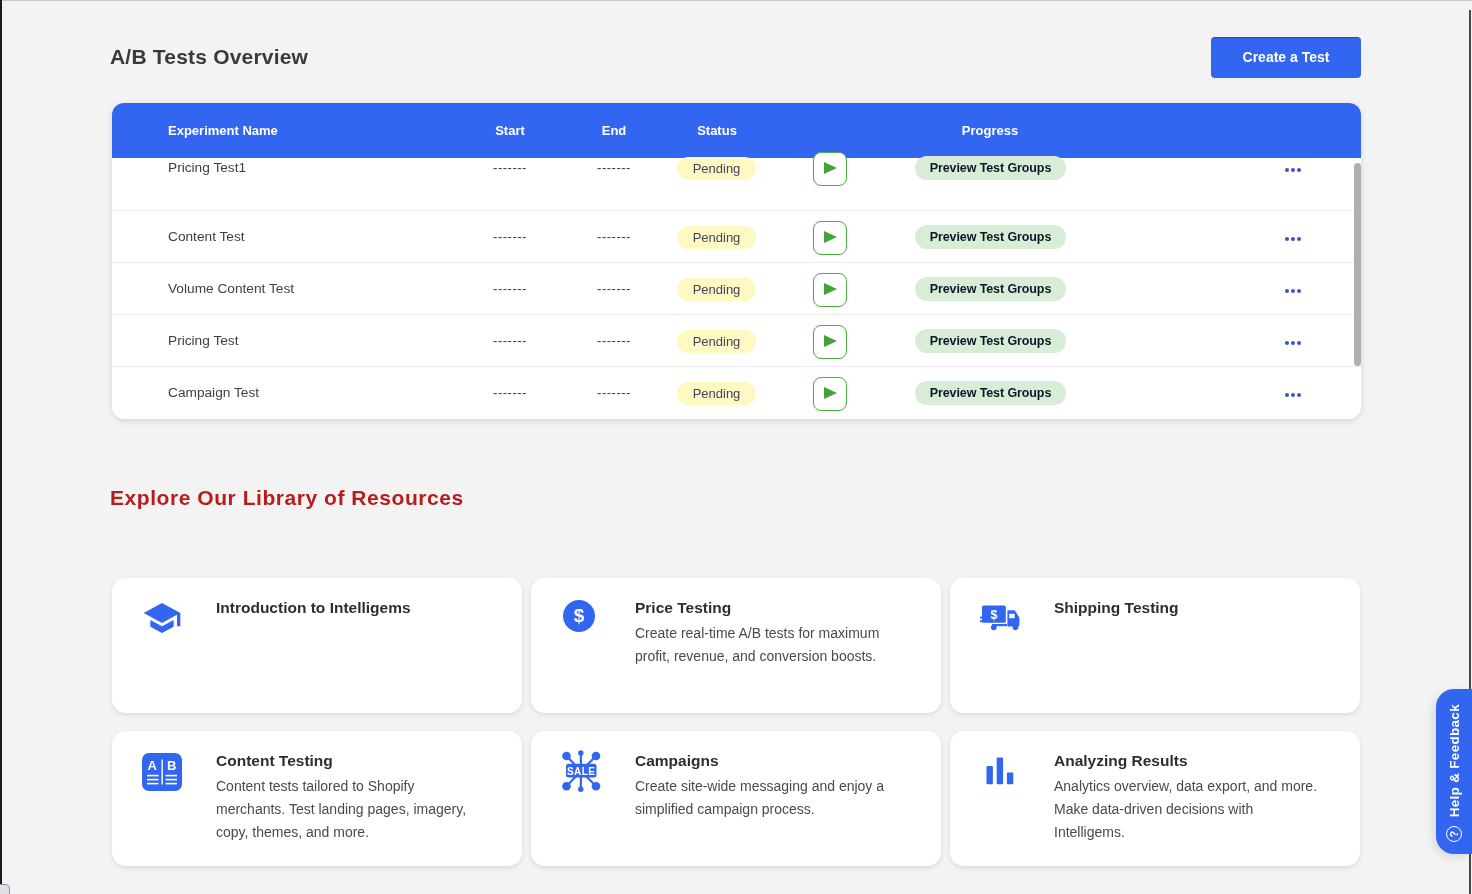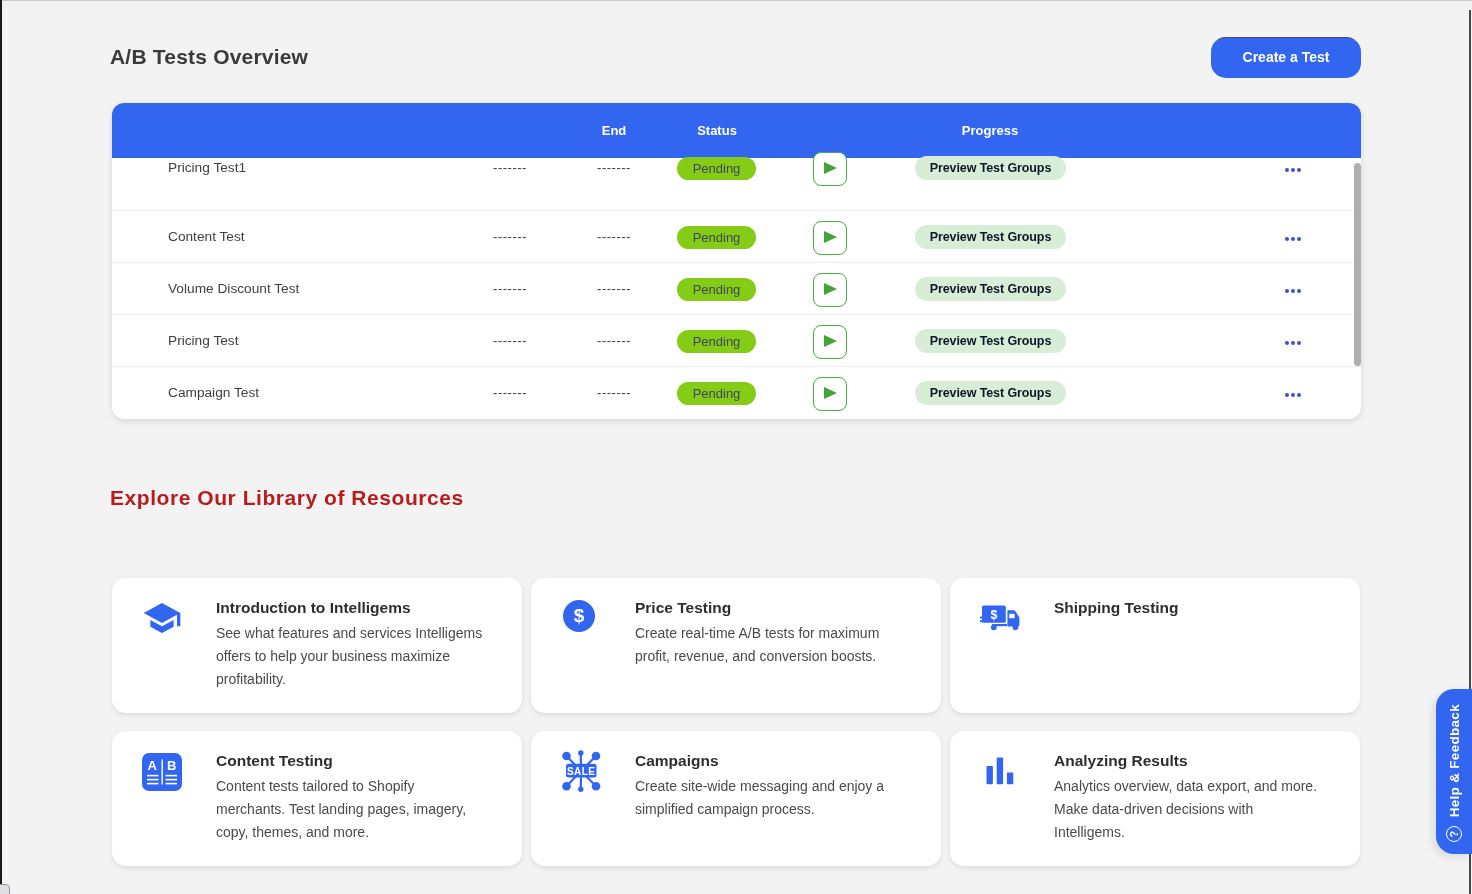--- a/index.html
+++ b/index.html
@@ -11,21 +11,21 @@
     overflow:hidden;
   }
   .edge-left { position:absolute; left:0; top:0; width:2px; height:886px; background:#1b1b1b; }
   .edge-right { position:absolute; left:1469px; top:10px; width:2px; height:884px; background:#4a4a4a; }
   .edge-top { position:absolute; left:0; top:0; width:1472px; height:1px; background:#c9c9c9; }
 
   h1.title { position:absolute; left:110px; top:45px; font-size:21px; font-weight:700; color:#3a3a3a; letter-spacing:0.2px; }
 
   .create-btn {
     position:absolute; left:1211px; top:37px; width:150px; height:41px;
-    background:#3366f0; border-radius:15px; color:#fff;
+    background:#3366f0; border-radius:4px; color:#fff;
     font-size:14px; font-weight:700; text-align:center; line-height:39px;
     border-top:1.7px solid #454e66;
   }
 
   
   .table {
     position:absolute; left:112px; top:103px; width:1249px; height:316px;
     background:#fff; border-radius:12px;
     box-shadow:0 2px 6px rgba(0,0,0,0.12);
   }
@@ -44,21 +44,21 @@
   .row {
     position:absolute; left:0; width:100%; height:52px;
   }
   .row + .row { border-top:1px solid #ececee;padding-left:13px; }
   .row .name { position:absolute; left:56px; top:0; line-height:52px; font-size:13.7px; color:#3f4045; }
   .row .dash1, .row .dash2 { position:absolute; top:0; width:100px; line-height:52px; text-align:center; font-size:13px; color:#3a3a3a; letter-spacing:0.5px;}
   .dash1 { left:348px; }
   .dash2 { left:452px; }
   .pill-pending {
     position:absolute; left:565px; top:15px; width:79px; height:23px;
-    background:#84cc16; border-radius:12px; color:#41465c;
+    background:#fef9c3; border-radius:12px; color:#41465c;
     font-size:13px; text-align:center; line-height:23px;
   }
   .play {
     position:absolute; left:701px; top:10px; width:34px; height:34px;
     background:#fff; border:1.6px solid #4aad3f; border-radius:8px;
   }
   .play::after {
     content:""; position:absolute; left:9.5px; top:9.2px;
     border-left:13px solid #44a338; border-top:6.2px solid transparent; border-bottom:6.2px solid transparent;
   }
@@ -114,20 +114,22 @@
 <body>
   <div class="edge-top"></div>
   <div class="edge-left"></div>
   <div class="edge-right"></div>
 
   <h1 class="title">A/B Tests Overview</h1>
   <div class="create-btn">Create a Test</div>
 
   <div class="table">
     <div class="thead">
+      <span class="th-name">Experiment Name</span>
+      <span class="th-start">Start</span>
       <span class="th-end">End</span>
       <span class="th-status">Status</span>
       <span class="th-progress">Progress</span>
     </div>
 
     <div class="row" style="top:39px;">
       <span class="name">Pricing Test1</span>
       <span class="dash1">-------</span>
       <span class="dash2">-------</span>
       <span class="pill-pending">Pending</span>
@@ -146,21 +148,21 @@
       <span class="pill-pending">Pending</span>
       <span class="play"></span>
       <span class="pill-preview">Preview Test Groups</span>
       <span class="dots">
         <i></i>
         <i></i>
         <i></i>
       </span>
     </div>
     <div class="row" style="top:159px;">
-      <span class="name">Volume Discount Test</span>
+      <span class="name">Volume Content Test</span>
       <span class="dash1">-------</span>
       <span class="dash2">-------</span>
       <span class="pill-pending">Pending</span>
       <span class="play"></span>
       <span class="pill-preview">Preview Test Groups</span>
       <span class="dots">
         <i></i>
         <i></i>
         <i></i>
       </span>
@@ -194,21 +196,20 @@
     <div class="scrollthumb"></div>
   </div>
 
   <h2 class="subtitle">Explore Our Library of Resources</h2>
 
   <div class="card" style="left:112px; top:536px;">
     <svg class="icon" width="40" height="40" viewBox="0 0 24 24" fill="#3366f0" style="top:19.5px;">
       <path d="M5 13.18v4L12 21l7-3.82v-4L12 17l-7-3.82zM12 3L1 9l11 6 9-4.91V17h2V9L12 3z"></path>
     </svg>
     <h3>Introduction to Intelligems</h3>
-    <p>See what features and services Intelligems<br>offers to help your business maximize<br>profitability.</p>
   </div>
 
   <div class="card" style="left:531px; top:536px;">
     <svg class="icon" width="40" height="40" viewBox="0 0 40 40" style="left:31.5px;">
       <circle cx="16" cy="16" r="16" fill="#3366f0"></circle>
       <text x="16" y="22" font-size="19" font-weight="bold" fill="#fff" text-anchor="middle" font-family="Liberation Sans, sans-serif">$</text>
     </svg>
     <h3>Price Testing</h3>
     <p>Create real-time A/B tests for maximum<br>profit, revenue, and conversion boosts.</p>
   </div>

